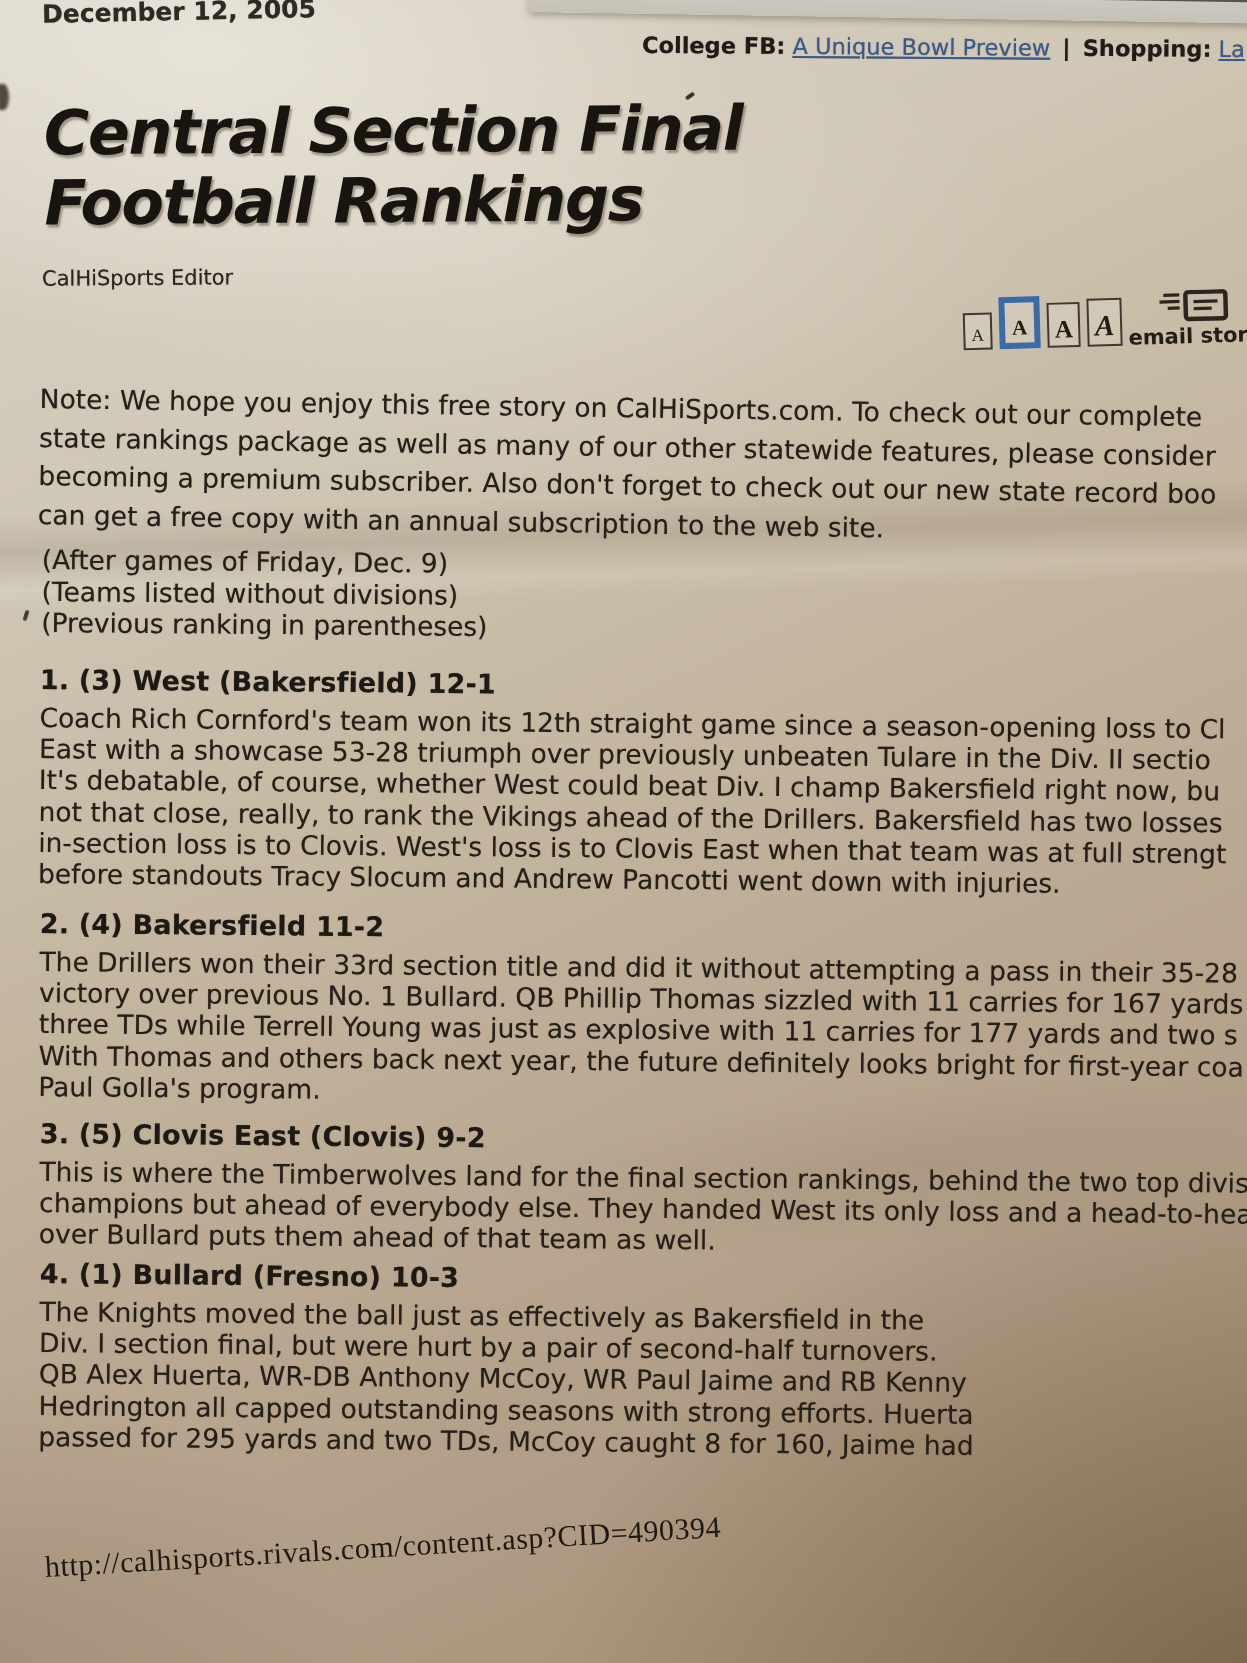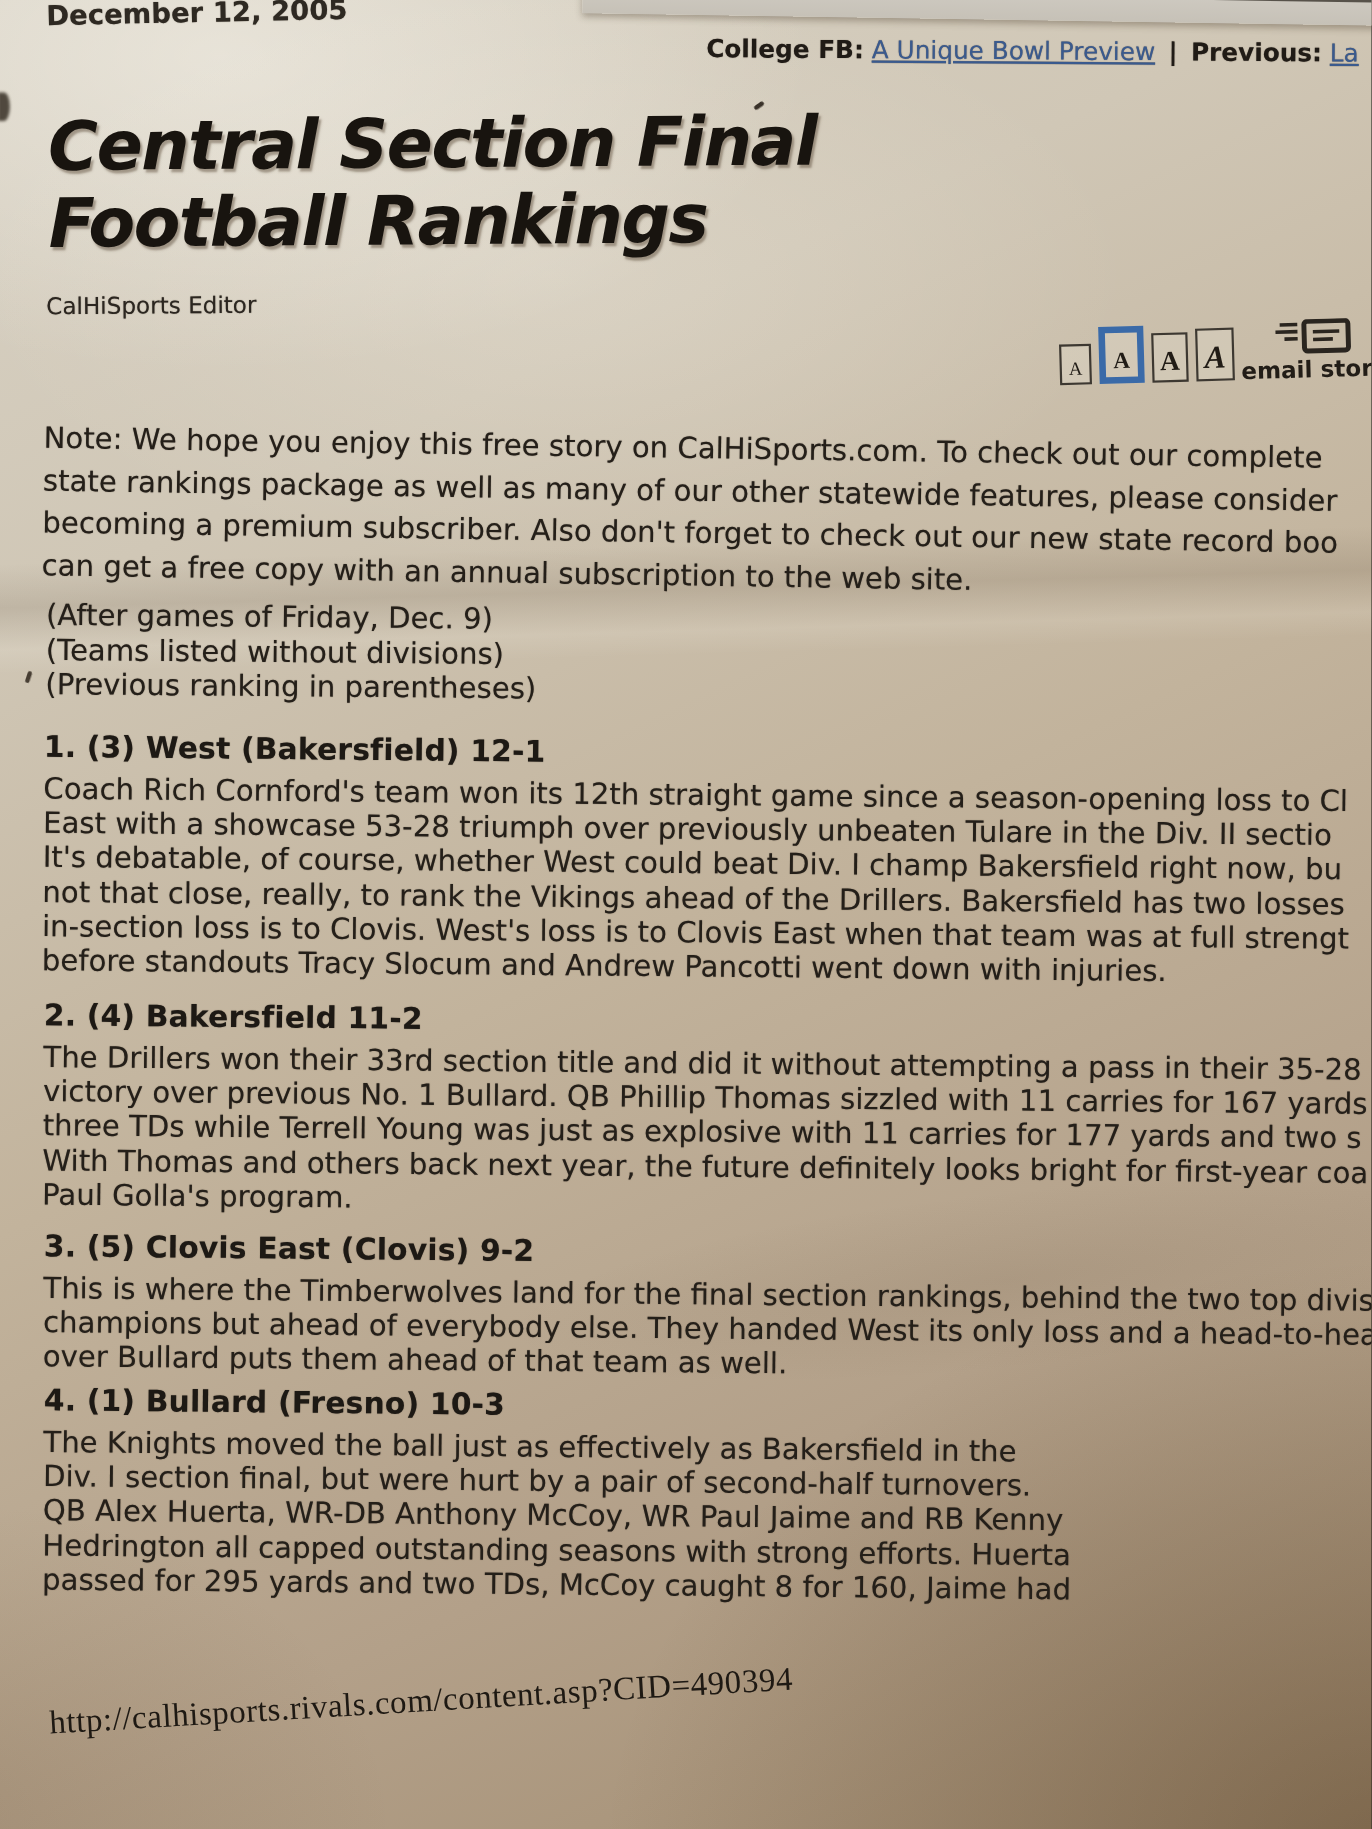--- a/index.html
+++ b/index.html
@@ -103,21 +103,21 @@
   <div class="speck2"></div>
   <div class="speck3"></div>
 
   <div class="date soft">December 12, 2005</div>
 
   <div class="topnav soft">
     <span class="nav-label">College FB:</span>
     <span> </span>
     <span class="nav-link">A Unique Bowl Preview</span>
     <span class="nav-sep">|</span>
-    <span class="nav-label">Previous:</span>
+    <span class="nav-label">Shopping:</span>
     <span> </span>
     <span class="nav-link">La</span>
   </div>
 
   <div class="title">
     <div>Central Section Final</div>
     <div>Football Rankings</div>
   </div>
 
   <div class="byline soft">CalHiSports Editor</div>

